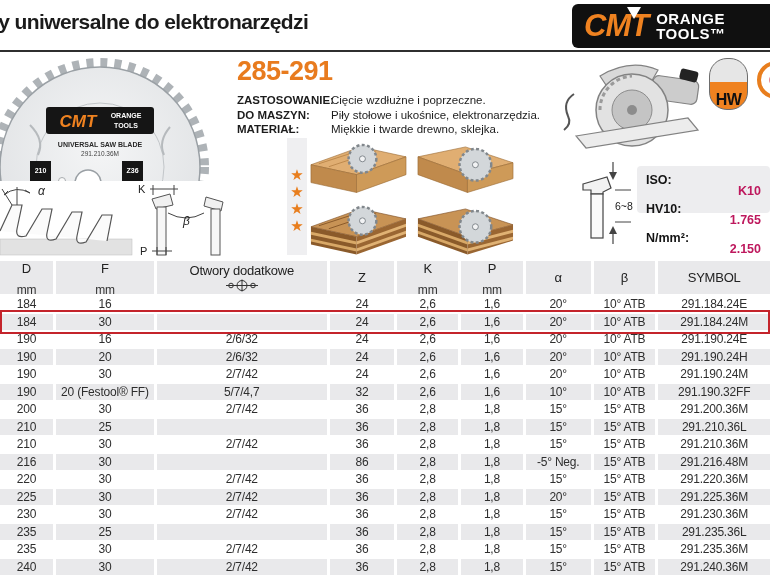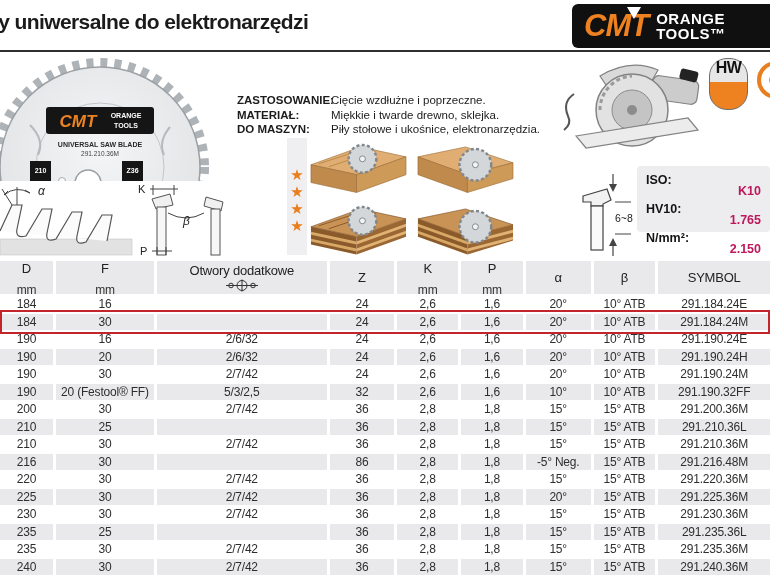--- a/index.html
+++ b/index.html
@@ -33,31 +33,31 @@
   #stars{position:absolute;left:287px;top:166px;width:20px;display:flex;flex-direction:column;align-items:center;}
   #stars .star{color:#e87e1e;font-size:15px;line-height:17px;}
   #wood-panel{position:absolute;left:307px;top:139px;width:210px;height:120px;
         display:grid;grid-template-columns:103px 103px;grid-template-rows:58px 58px;gap:4px;}
   
   #tool-image{position:absolute;left:560px;top:56px;width:152px;height:100px;}
   
   #hw-badge{position:absolute;left:709px;top:58px;width:39px;height:52px;border-radius:18px;
         border:1px solid #6d6d6d;box-sizing:border-box;
         background:linear-gradient(#e6e6e6 0 46%,#ef8220 46% 100%);
-        display:flex;align-items:flex-start;justify-content:center;}
+        display:flex;align-items:flex-end;justify-content:center;}
   #hw-badge span{font-weight:800;font-size:16px;color:#111;letter-spacing:-0.5px;}
   
   #edge-circle-icon{position:absolute;left:757px;top:61px;width:38px;height:38px;border-radius:50%;
         border:4px solid #e87e1e;box-sizing:border-box;background:#fff;}
   #edge-circle-icon i{position:absolute;left:8px;top:9px;width:12px;height:12px;border-radius:50%;
         background:#c23; opacity:.55;}
   
-  #tip-diagram{position:absolute;left:575px;top:172px;width:62px;height:86px;}
-  
-  #iso-box{position:absolute;left:637px;top:166px;width:133px;height:66px;background:#ededef;
+  #tip-diagram{position:absolute;left:575px;top:160px;width:62px;height:86px;}
+  
+  #iso-box{position:absolute;left:637px;top:166px;width:133px;height:47px;background:#ededef;
         border-radius:4px;box-sizing:border-box;padding:5px 9px;display:flex;flex-direction:column;justify-content:space-around;}
   .iso-row{display:flex;justify-content:space-between;font-size:12.5px;font-weight:bold;line-height:18px;}
   .iso-label{color:#141414;}
   .iso-value{color:#be185d;margin-top:11px;}
   
   #spec-table{position:absolute;left:0;top:261px;width:770px;}
   .hrow,.trow{display:flex;}
   .hcell{background:#e9e9eb;height:35px;border-bottom:2px solid #fff;box-sizing:border-box;
         display:flex;flex-direction:column;align-items:center;justify-content:center;
         font-size:13px;color:#222;letter-spacing:-0.2px;}
@@ -142,32 +142,33 @@
       <text x="138" y="12" font-size="11" fill="#222">K</text>
       <path d="M168,32 Q186,42 204,32" fill="none" stroke="#444" stroke-width="1"></path>
       <text x="183" y="44" font-size="12" font-style="italic" fill="#222">β</text>
       <line x1="152" y1="70" x2="172" y2="70" stroke="#444" stroke-width="1"></line>
       <line x1="157" y1="66" x2="157" y2="74" stroke="#444" stroke-width="1"></line>
       <line x1="166" y1="66" x2="166" y2="74" stroke="#444" stroke-width="1"></line>
       <text x="140" y="74" font-size="11" fill="#222">P</text>
     </svg>
   </div>
 
+  <div id="product-code">285-291</div>
   <div id="product-specs">
       <div class="spec-row">
         <div class="spec-label">ZASTOSOWANIE:</div>
         <div class="spec-value">Cięcie wzdłużne i poprzeczne.</div>
       </div>
       <div class="spec-row">
+        <div class="spec-label">DO MASZYN:</div>
+        <div class="spec-value">Piły stołowe i ukośnice, elektronarzędzia.</div>
+      </div>
+      <div class="spec-row">
         <div class="spec-label">MATERIAŁ:</div>
         <div class="spec-value">Miękkie i twarde drewno, sklejka.</div>
-      </div>
-      <div class="spec-row">
-        <div class="spec-label">DO MASZYN:</div>
-        <div class="spec-value">Piły stołowe i ukośnice, elektronarzędzia.</div>
       </div>
     </div>
 
   <div id="star-strip"></div>
   <div id="stars">
       <span class="star">★</span>
       <span class="star">★</span>
       <span class="star">★</span>
       <span class="star">★</span>
     </div>
@@ -360,21 +361,21 @@
           <div class="cell c3">24</div>
           <div class="cell c4">2,6</div>
           <div class="cell c5">1,6</div>
           <div class="cell c6">20°</div>
           <div class="cell c7">10° ATB</div>
           <div class="cell c8">291.190.24M</div>
         </div>
         <div class="trow alt">
           <div class="cell c0">190</div>
           <div class="cell c1">20 (Festool® FF)</div>
-          <div class="cell c2">5/3/2,5</div>
+          <div class="cell c2">5/7/4,7</div>
           <div class="cell c3">32</div>
           <div class="cell c4">2,6</div>
           <div class="cell c5">1,6</div>
           <div class="cell c6">10°</div>
           <div class="cell c7">10° ATB</div>
           <div class="cell c8">291.190.32FF</div>
         </div>
         <div class="trow">
           <div class="cell c0">200</div>
           <div class="cell c1">30</div>

